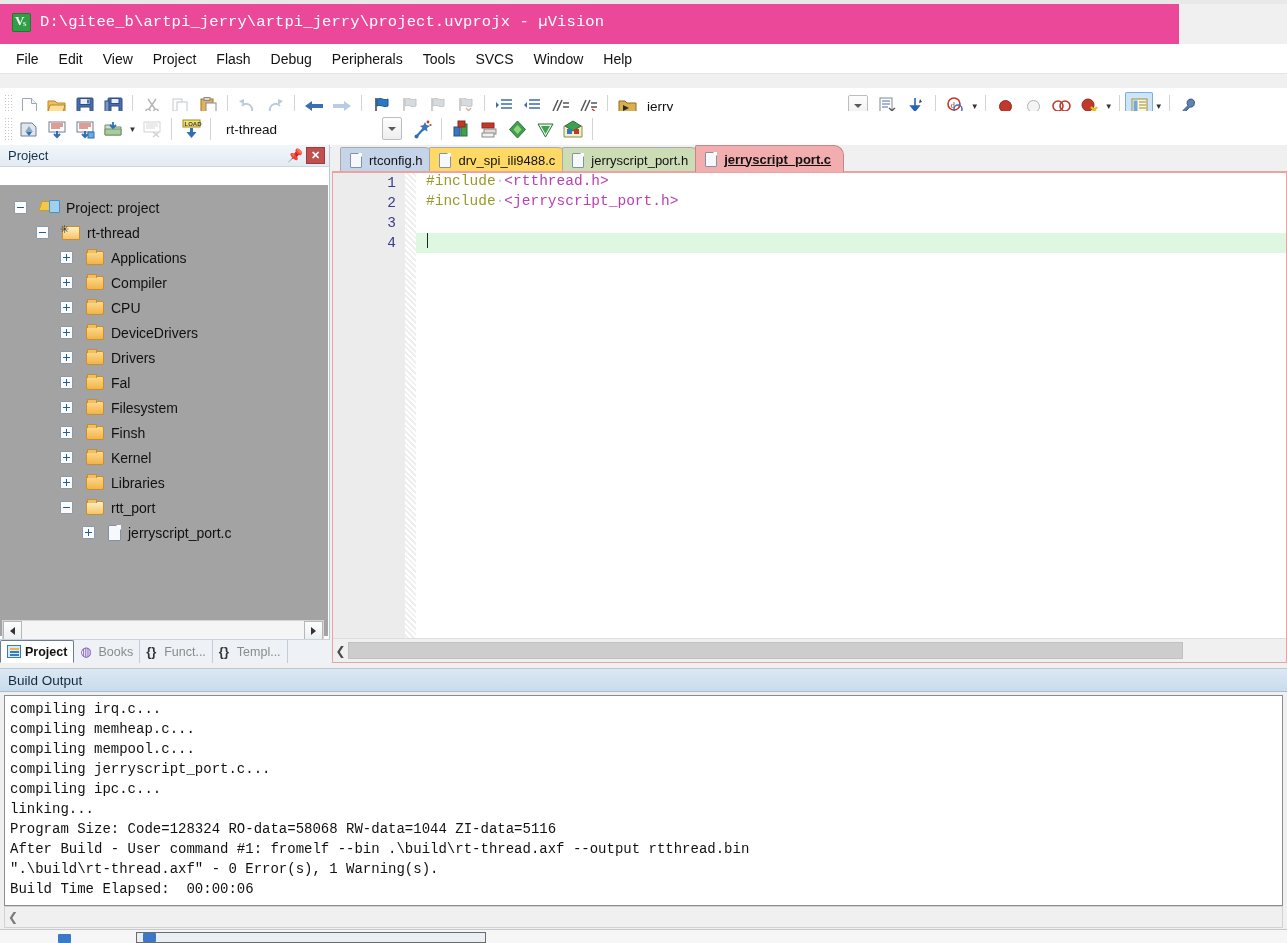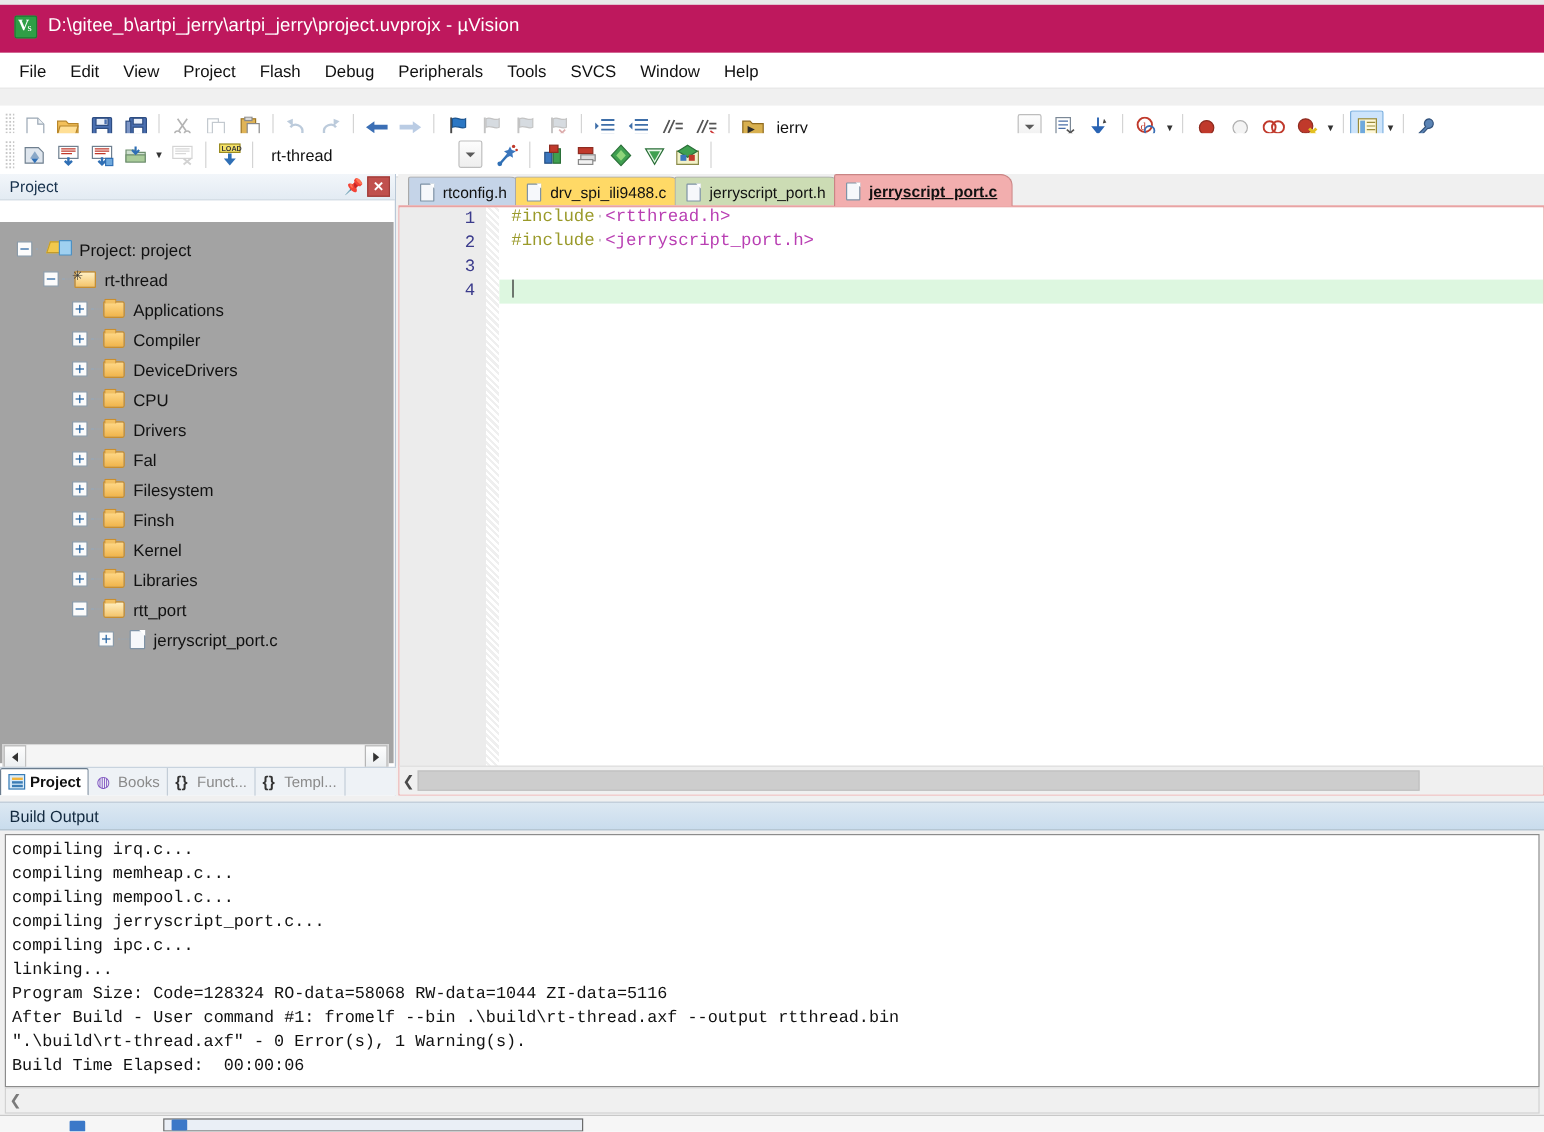--- a/index.html
+++ b/index.html
@@ -8,23 +8,23 @@
     width: 1287px; height: 943px;
     overflow: hidden;
     background: #ffffff;
     font-family: "Liberation Sans", sans-serif;
     -webkit-font-smoothing: antialiased;
   }
   .app { position: relative; width: 1287px; height: 943px; background: #f0f0f0; }
 
   
   .titlebar {
-    position: absolute; left: 0; top: 0; width: 1287px; height: 44px;
-    background: #be185d;
-    display: flex; align-items: center; padding-left: 12px; gap: 9px;
+    position: absolute; left: 0; top: 0; width: 1179px; height: 44px;
+    background: #ec4899;
+    display: flex; align-items: center; padding-left: 12px; gap: 9px; font-family: Liberation Mono, monospace;
   }
   .titlebar .ticks {
     position: absolute; top: 0; left: 0; width: 1287px; height: 4px;
     background: #e8e8e8;
   }
   .uv-logo {
     width: 19px; height: 19px; background: #2f9e46; border-radius: 2px;
     position: relative; flex: 0 0 auto;
     box-shadow: inset 0 0 0 1px #1d7a32;
   }
@@ -711,27 +711,27 @@
       <div class="tnode" style="padding-left:60px">
         <div class="exp plus"></div>
         <div class="dots"></div>
         <div class="folder"></div>
         <span>Compiler</span>
       </div>
       <div class="tnode" style="padding-left:60px">
         <div class="exp plus"></div>
         <div class="dots"></div>
         <div class="folder"></div>
+        <span>CPU</span>
+      </div>
+      <div class="tnode" style="padding-left:60px">
+        <div class="exp plus"></div>
+        <div class="dots"></div>
+        <div class="folder"></div>
         <span>DeviceDrivers</span>
-      </div>
-      <div class="tnode" style="padding-left:60px">
-        <div class="exp plus"></div>
-        <div class="dots"></div>
-        <div class="folder"></div>
-        <span>CPU</span>
       </div>
       <div class="tnode" style="padding-left:60px">
         <div class="exp plus"></div>
         <div class="dots"></div>
         <div class="folder"></div>
         <span>Drivers</span>
       </div>
       <div class="tnode" style="padding-left:60px">
         <div class="exp plus"></div>
         <div class="dots"></div>

